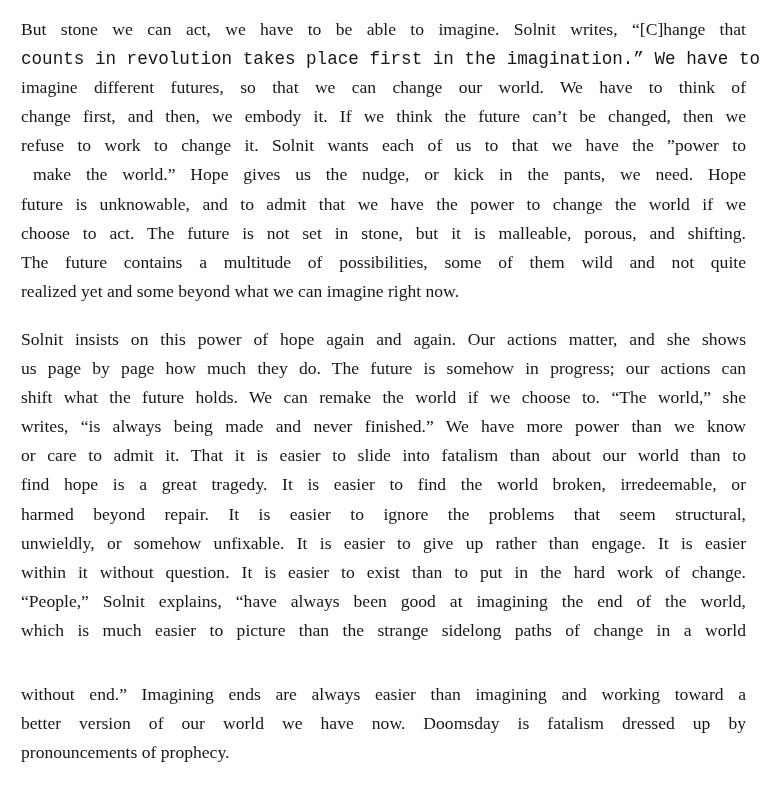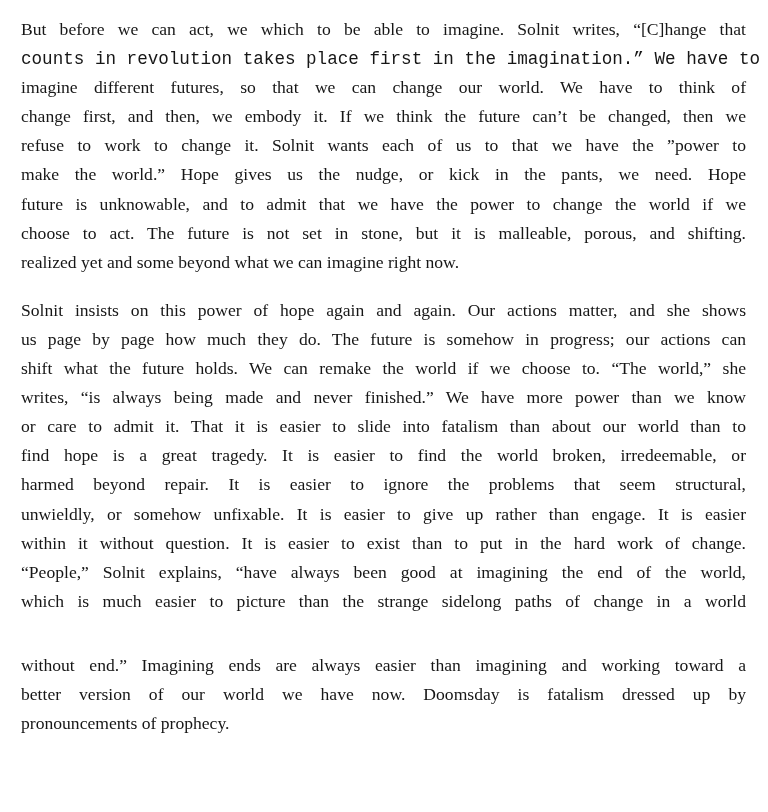--- a/index.html
+++ b/index.html
@@ -36,28 +36,29 @@
     }
     .line.last {
       text-align-last: left;
     }
   </style>
 </head>
 <body>
 
 <div class="doc">
   <p class="para">
-    <span class="line" style="white-space: nowrap;"><span style="white-space: nowrap; word-spacing: 0px;">But before we can act, we which to be able to imagine. Solnit writes, “[C]hange that</span></span>
+    <span class="line" style="white-space: nowrap;"><span style="white-space: nowrap; word-spacing: 0px;">But stone we can act, we have to be able to imagine. Solnit writes, “[C]hange that</span></span>
     <span class="line" style="white-space: nowrap;"><span style="white-space: nowrap; word-spacing: 0px; font-family: Liberation Mono, monospace;">counts in revolution takes place first in the imagination.” We have to be able to</span></span>
     <span class="line" style="white-space: nowrap;"><span style="white-space: nowrap; word-spacing: 0px;">imagine different futures, so that we can change our world. We have to think of</span></span>
     <span class="line" style="white-space: nowrap;"><span style="white-space: nowrap; word-spacing: 0px;">change first, and then, we embody it. If we think the future can’t be changed, then we</span></span>
     <span class="line" style="white-space: nowrap;"><span style="white-space: nowrap; word-spacing: 0px;">refuse to work to change it. Solnit wants each of us to that we have the ”power to</span></span>
-    <span class="line" style="white-space: nowrap;"><span style="white-space: nowrap; word-spacing: 0px;">make the world.” Hope gives us the nudge, or kick in the pants, we need. Hope</span></span>
+    <span class="line" style="white-space: nowrap; margin-left: 12px;"><span style="white-space: nowrap; word-spacing: 0px;">make the world.” Hope gives us the nudge, or kick in the pants, we need. Hope</span></span>
     <span class="line" style="white-space: nowrap;"><span style="white-space: nowrap; word-spacing: 0px;">future is unknowable, and to admit that we have the power to change the world if we</span></span>
     <span class="line" style="white-space: nowrap;"><span style="white-space: nowrap; word-spacing: 0px;">choose to act. The future is not set in stone, but it is malleable, porous, and shifting.</span></span>
+    <span class="line" style="white-space: nowrap;"><span style="white-space: nowrap; word-spacing: 0px;">The future contains a multitude of possibilities, some of them wild and not quite</span></span>
     <span class="line last" style="white-space: nowrap;"><span style="white-space: nowrap;">realized yet and some beyond what we can imagine right now.</span></span>
   </p>
   <p class="para">
     <span class="line" style="white-space: nowrap;"><span style="white-space: nowrap; word-spacing: 0px;">Solnit insists on this power of hope again and again. Our actions matter, and she shows</span></span>
     <span class="line" style="white-space: nowrap;"><span style="white-space: nowrap; word-spacing: 0px;">us page by page how much they do. The future is somehow in progress; our actions can</span></span>
     <span class="line" style="white-space: nowrap;"><span style="white-space: nowrap; word-spacing: 0px;">shift what the future holds. We can remake the world if we choose to. “The world,” she</span></span>
     <span class="line" style="white-space: nowrap;"><span style="white-space: nowrap; word-spacing: 0px;">writes, “is always being made and never finished.” We have more power than we know</span></span>
     <span class="line" style="white-space: nowrap;"><span style="white-space: nowrap; word-spacing: 0px;">or care to admit it. That it is easier to slide into fatalism than about our world than to</span></span>
     <span class="line" style="white-space: nowrap;"><span style="white-space: nowrap; word-spacing: 0px;">find hope is a great tragedy. It is easier to find the world broken, irredeemable, or</span></span>
     <span class="line" style="white-space: nowrap;"><span style="white-space: nowrap; word-spacing: 0px;">harmed beyond repair. It is easier to ignore the problems that seem structural,</span></span>

